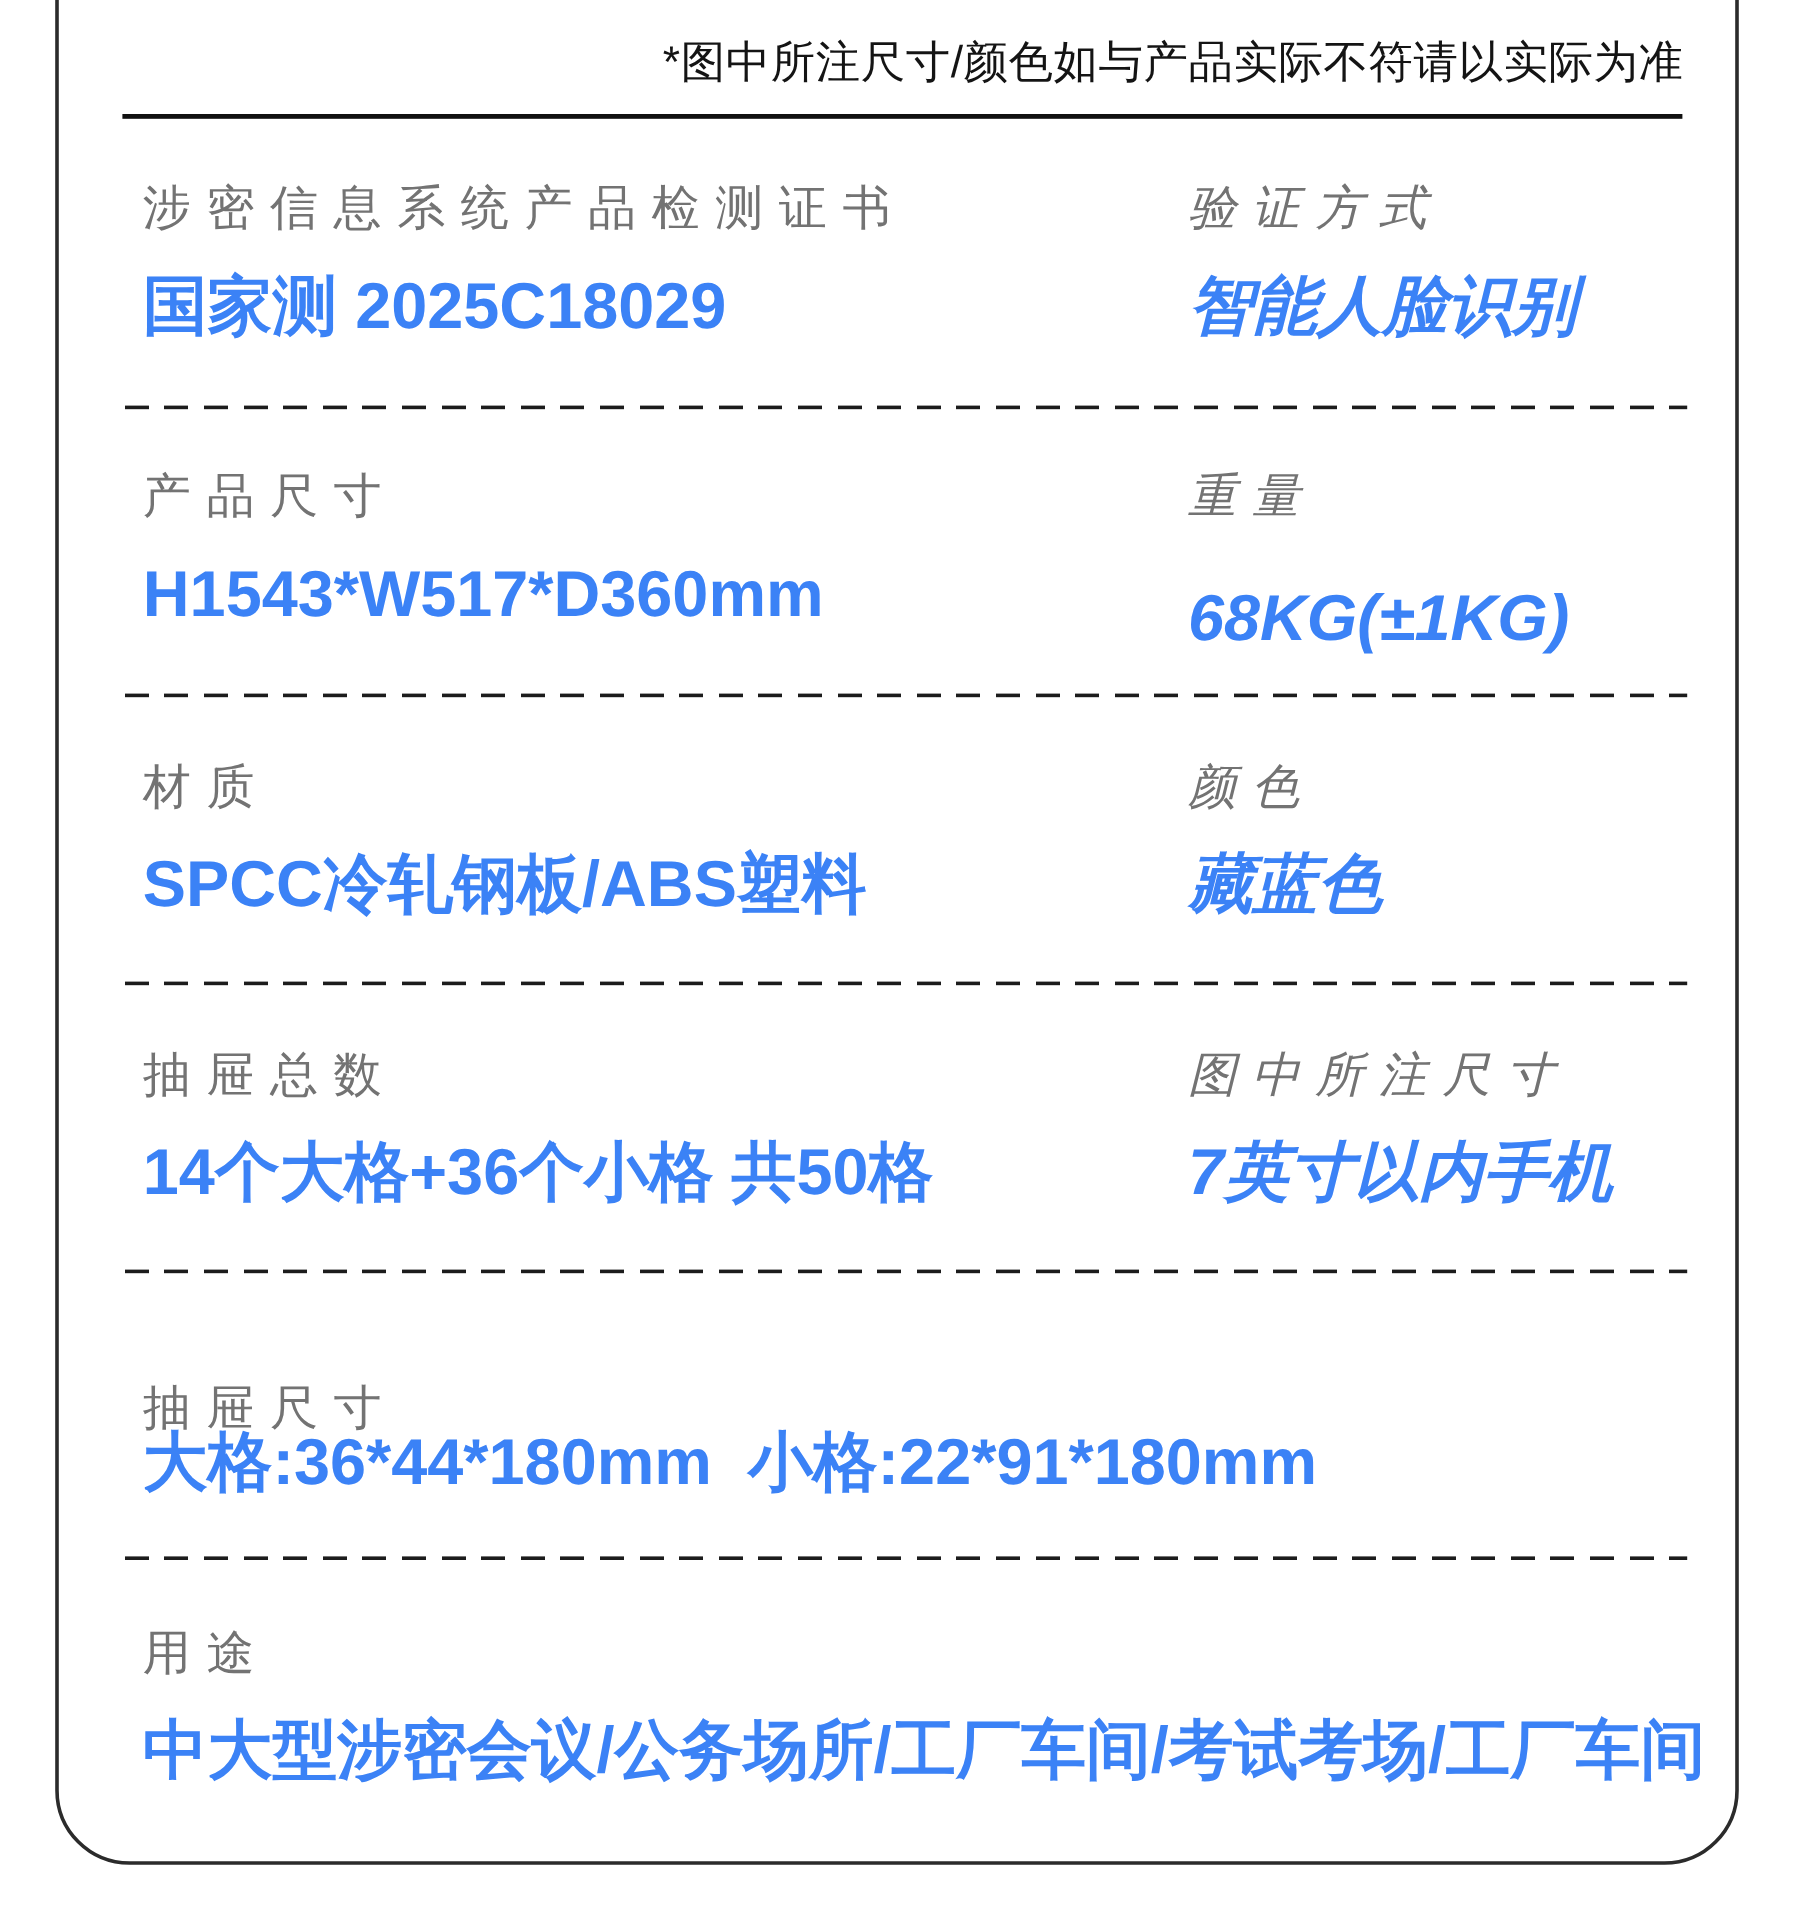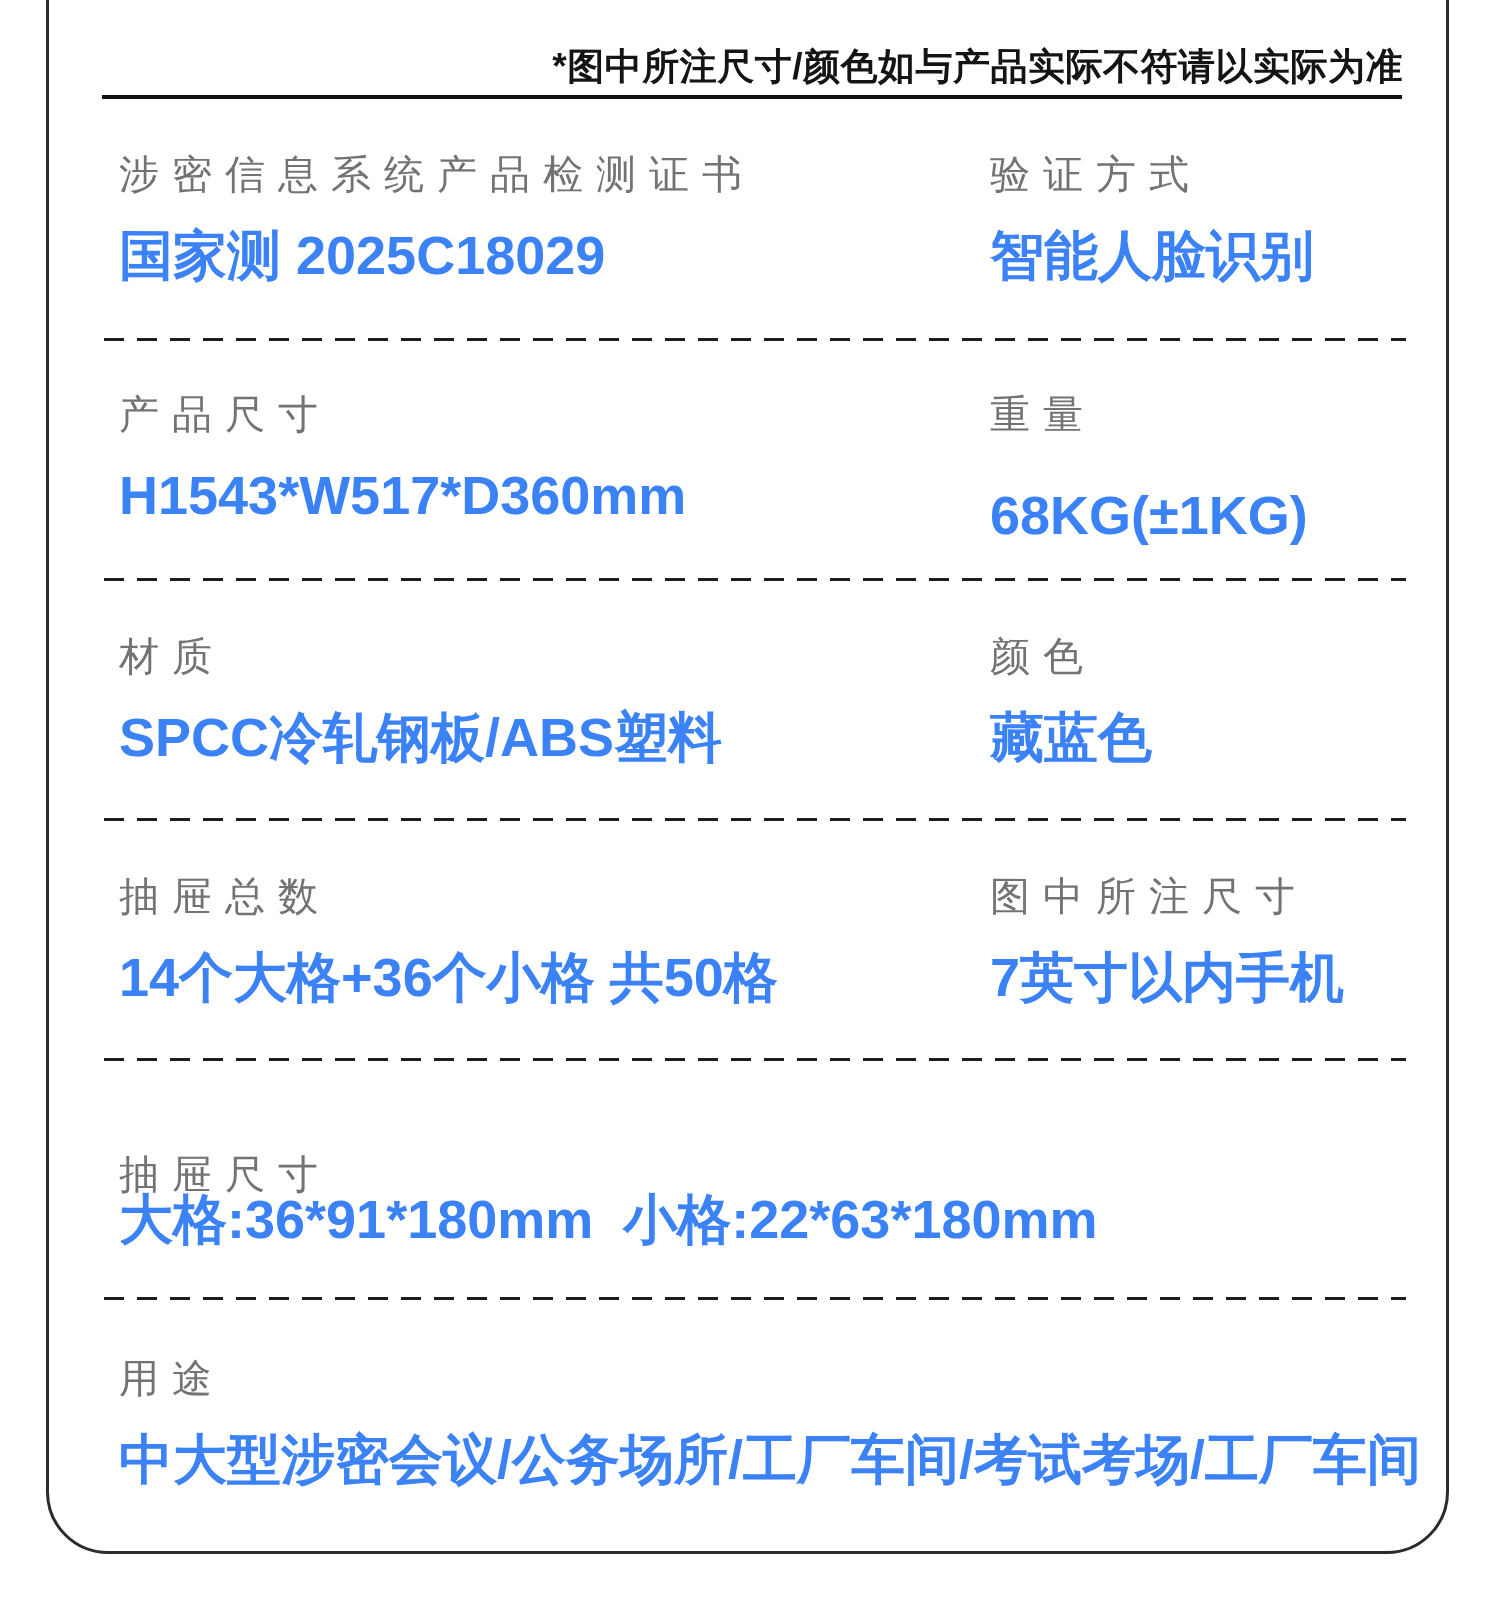--- a/index.html
+++ b/index.html
@@ -14,24 +14,24 @@
     position:absolute;
     left:46px; top:-110px;
     width:1403px; height:1664px;
     border:3px solid #2b2b2b;
     border-radius:62px;
     box-sizing:border-box;
     background:transparent;
   }
   .disclaimer{
     position:absolute;
-    top:42px; left:0; width:1403px;
+    top:27px; left:0; width:1403px;
     text-align:right;
     font-size:37px;
-    font-weight:700;
+    font-weight:400;
     color:#141414;
     letter-spacing:0.5px;
     white-space:nowrap;
   }
   .topline{
     position:absolute;
     left:102px; top:95px;
     width:1300px; height:4px;
     background:#111111;
   }
@@ -52,21 +52,21 @@
   .spec-value{
     position:absolute;
     font-size:54px;
     font-weight:600;
     color:#3b82f6;
     letter-spacing:0px;
     white-space:pre;
     line-height:1;
   }
   .l{left:119px;}
-  .r{left:990px;}
+  .r{left:990px;font-style:italic;}
 </style>
 </head>
 <body>
 
 <div class="frame"></div>
 
 <div class="disclaimer">*图中所注尺寸/颜色如与产品实际不符请以实际为准</div>
 
 <div class="topline"></div>
 
@@ -88,17 +88,17 @@
 <div class="spec-value r" style="top:710px">藏蓝色</div>
 <div class="dash" style="top:818px"></div>
 
 <div class="spec-label l" style="top:876px">抽屉总数</div>
 <div class="spec-value l" style="top:950px">14个大格+36个小格 共50格</div>
 <div class="spec-label r" style="top:876px">图中所注尺寸</div>
 <div class="spec-value r" style="top:950px">7英寸以内手机</div>
 <div class="dash" style="top:1058px"></div>
 
 <div class="spec-label l" style="top:1154px">抽屉尺寸</div>
-<div class="spec-value l" style="top:1192px">大格:36*91*180mm  小格:22*63*180mm</div>
+<div class="spec-value l" style="top:1192px">大格:36*44*180mm  小格:22*91*180mm</div>
 <div class="dash" style="top:1297px"></div>
 
 <div class="spec-label l" style="top:1358px">用途</div>
 <div class="spec-value l" style="top:1432px">中大型涉密会议/公务场所/工厂车间/考试考场/工厂车间</div>
 
 </body></html>

